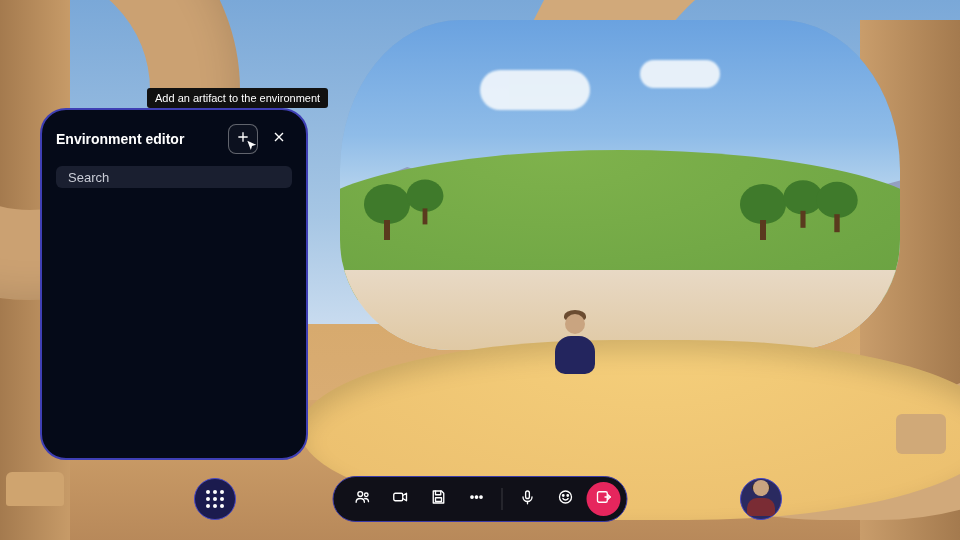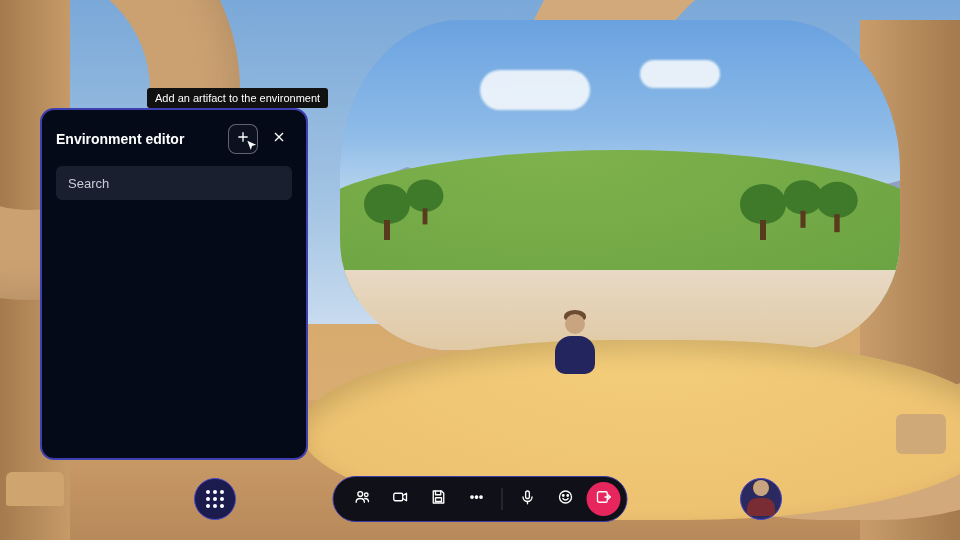--- a/index.html
+++ b/index.html
@@ -30,30 +30,30 @@
   .wall-right{position:absolute;right:0;top:20px;bottom:0;width:100px;background:linear-gradient(270deg,#a47a4e,#c99d6b);}
   .bench-l{position:absolute;left:6px;bottom:34px;width:58px;height:34px;background:#cfa46f;border-radius:6px 6px 3px 3px;}
   .bench-r{position:absolute;right:14px;bottom:86px;width:50px;height:40px;background:#d0a978;border-radius:6px;}
 
   .avatar { position:absolute; left:555px; top:310px; text-align:center; }
   .avatar .head{width:20px;height:20px;background:#c9a480;border-radius:50%;margin:0 auto;}
   .avatar .hair{width:22px;height:12px;background:#6b4c31;border-radius:50% 50% 40% 40%;margin:0 auto -8px;}
   .avatar .body{width:40px;height:38px;background:#23255e;border-radius:16px 16px 10px 10px;margin:2px auto 0;}
 
   
-  .panel { position:absolute; top:108px; left:40px; width:268px; height:352px; background:#050a18; border:2px solid #3f3fb4; border-radius:14px; color:#fff; padding:14px; display:flex; flex-direction:column; }
+  .panel { position:absolute; top:108px; left:40px; width:268px; height:352px; background:#050a18; border:2px solid #3f3fb4; border-radius:26px; color:#fff; padding:14px; display:flex; flex-direction:column; }
   .panel-head{display:flex;align-items:center;gap:8px;}
   .panel-title{font-size:14px;font-weight:600;flex:1;}
   .icon-btn{width:30px;height:30px;border:1px solid rgba(255,255,255,.35);border-radius:8px;background:rgba(255,255,255,.03);display:flex;align-items:center;justify-content:center;cursor:pointer;color:#fff;}
   .icon-btn.plain{border:none;background:none;width:26px;}
   .icon-btn svg{width:16px;height:16px;stroke:#fff;stroke-width:2;fill:none;}
   .icon-btn.add{position:relative;}
   .cursor-arrow{position:absolute;left:16px;top:14px;pointer-events:none;}
   .cursor-arrow svg{width:14px;height:14px;stroke:none;fill:#fff;}
-  .search{margin-top:12px;height:34px;border-radius:6px;background:#1a1f30;border:none;color:#14b8a6;padding:4px 12px;font-size:13px;outline:none;width:100%;}
+  .search{margin-top:12px;height:22px;border-radius:6px;background:#1a1f30;border:none;color:#14b8a6;padding:4px 12px;font-size:13px;outline:none;width:100%;}
   .search::placeholder{color:#c9ccd6;}
   .empty{flex:1;display:flex;align-items:center;justify-content:center;font-size:13px;color:#e8e8ec;}
 
   .tooltip{position:absolute;top:88px;left:147px;background:#111;color:#fff;font-size:11px;padding:4px 8px;border-radius:3px;white-space:nowrap;z-index:5;}
 
   
   .round-btn{position:absolute;width:42px;height:42px;border-radius:50%;background:#1b1b4e;border:1.5px solid #4848c4;display:flex;align-items:center;justify-content:center;cursor:pointer;}
   .apps-btn{left:194px;bottom:20px;}
   .apps-btn .grid{display:grid;grid-template-columns:repeat(3,4px);grid-template-rows:repeat(3,4px);gap:3px;}
   .apps-btn .grid span{width:4px;height:4px;background:#fff;border-radius:50%;}

